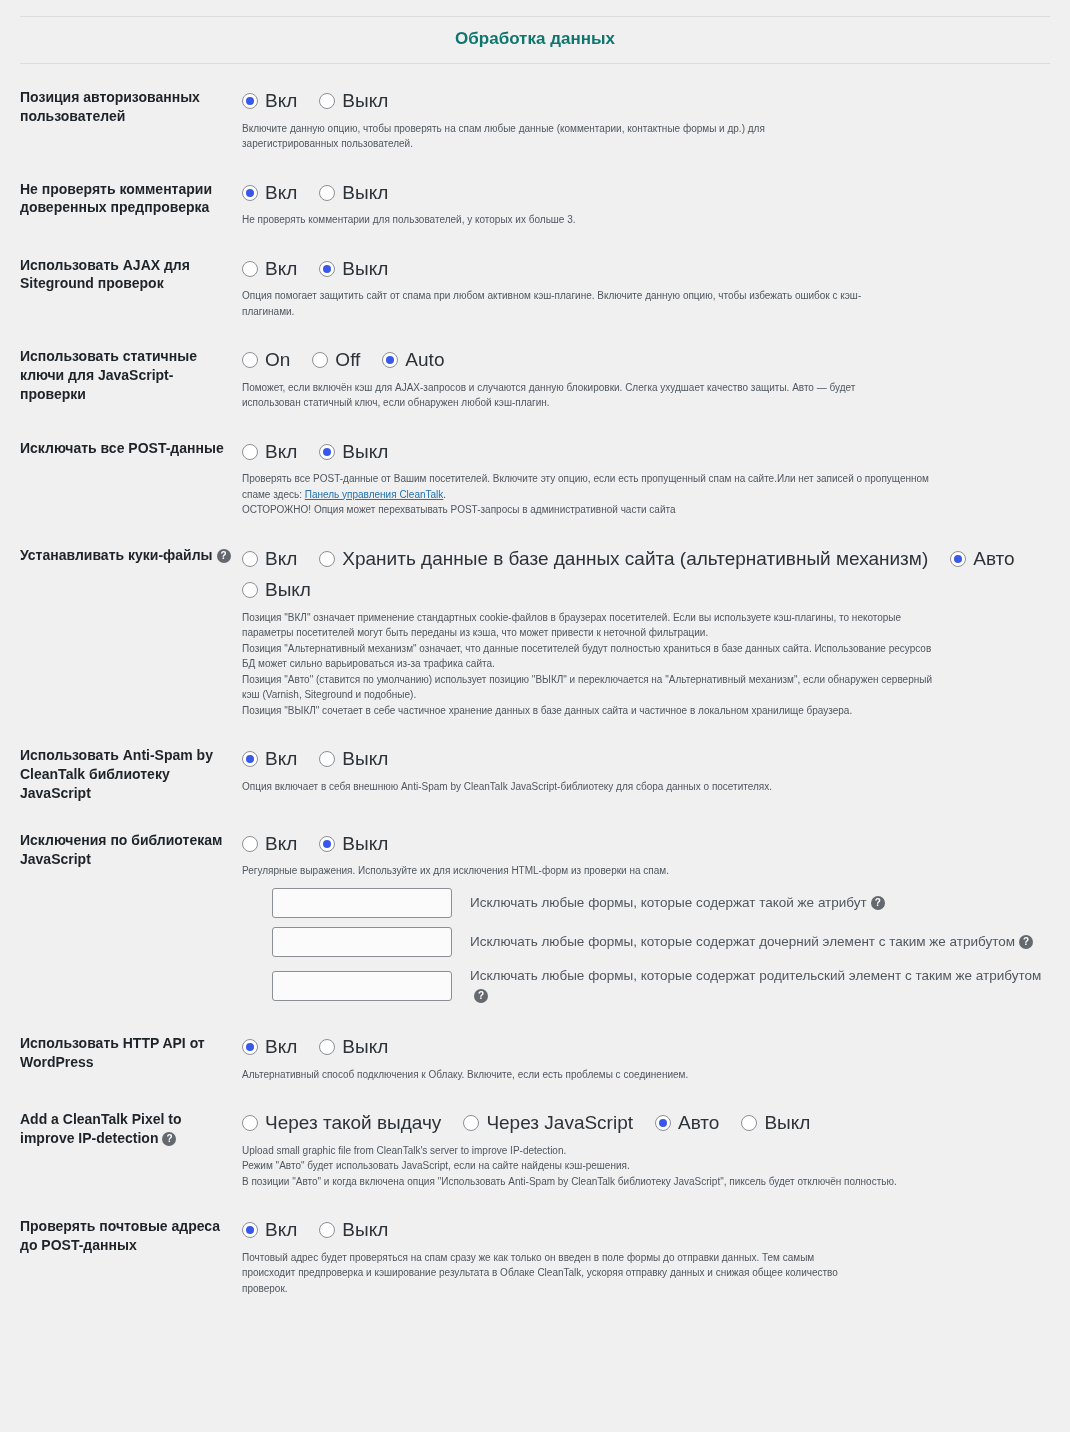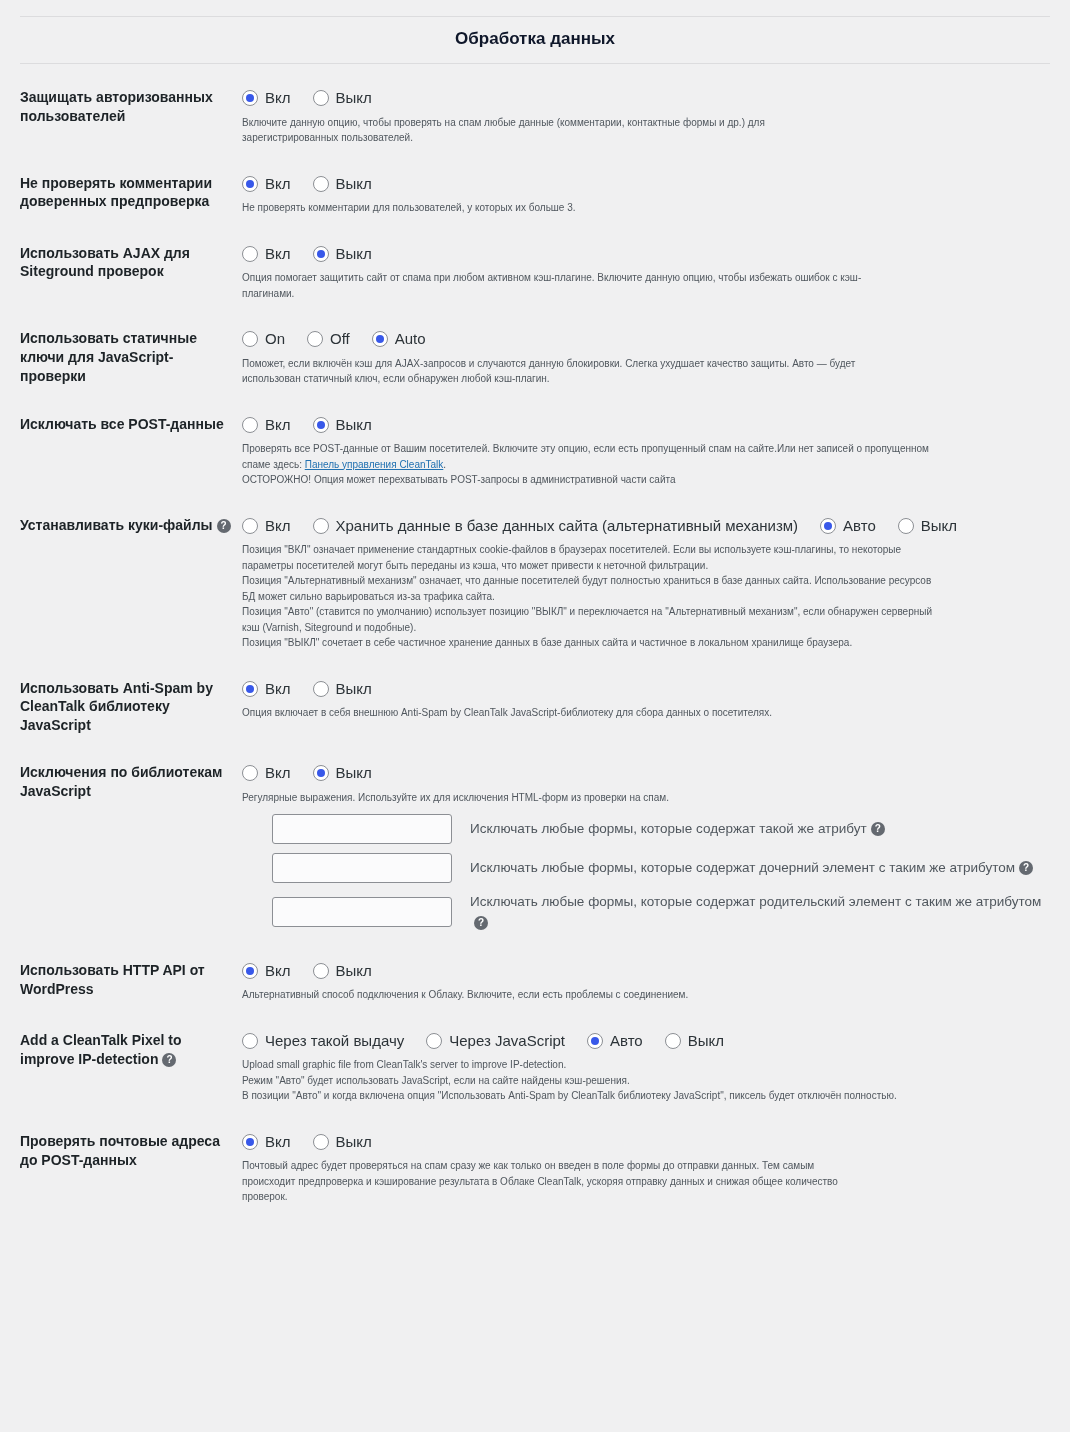--- a/index.html
+++ b/index.html
@@ -21,21 +21,21 @@
     padding-top: 8px;
   }
   .top-rule {
     border-top: 1px solid #dcdcde;
     margin: 8px 0 0 0;
   }
   .section-title {
     text-align: center;
     font-size: 17px;
     font-weight: bold;
-    color: #0f172a;
+    color: #0f766e;
     padding: 12px 0 14px 0;
   }
   .title-rule {
     border-bottom: 1px solid #dcdcde;
     margin-bottom: 10px;
   }
   table.form-table {
     width: 100%;
     border-collapse: collapse;
   }
@@ -62,21 +62,21 @@
     flex-wrap: wrap;
     align-items: center;
     gap: 0px 0px;
     margin-bottom: 2px;
   }
   .radio-opt {
     display: inline-flex;
     align-items: center;
     margin-right: 22px;
     margin-bottom: 3px;
-    font-size: 15px;
+    font-size: 19px;
     color: #2c3338;
     white-space: nowrap;
   }
   .radio {
     width: 16px;
     height: 16px;
     border-radius: 50%;
     border: 1px solid #8c8f94;
     background: #fff;
     display: inline-block;
@@ -150,21 +150,21 @@
 <div class="page">
   <div class="panel">
     <div class="top-rule"></div>
     <div class="section-title">Обработка данных</div>
     <div class="title-rule"></div>
 
     <table class="form-table">
       <tbody>
 
         <tr>
-          <th class="label">Защищать авторизованных пользователей</th>
+          <th class="label">Позиция авторизованных пользователей</th>
           <td class="field">
             <div class="radio-row">
               <span class="radio-opt">
                 <span class="radio checked"></span>
                 <span>Вкл</span>
               </span>
               <span class="radio-opt">
                 <span class="radio"></span>
                 <span>Выкл</span>
               </span>

